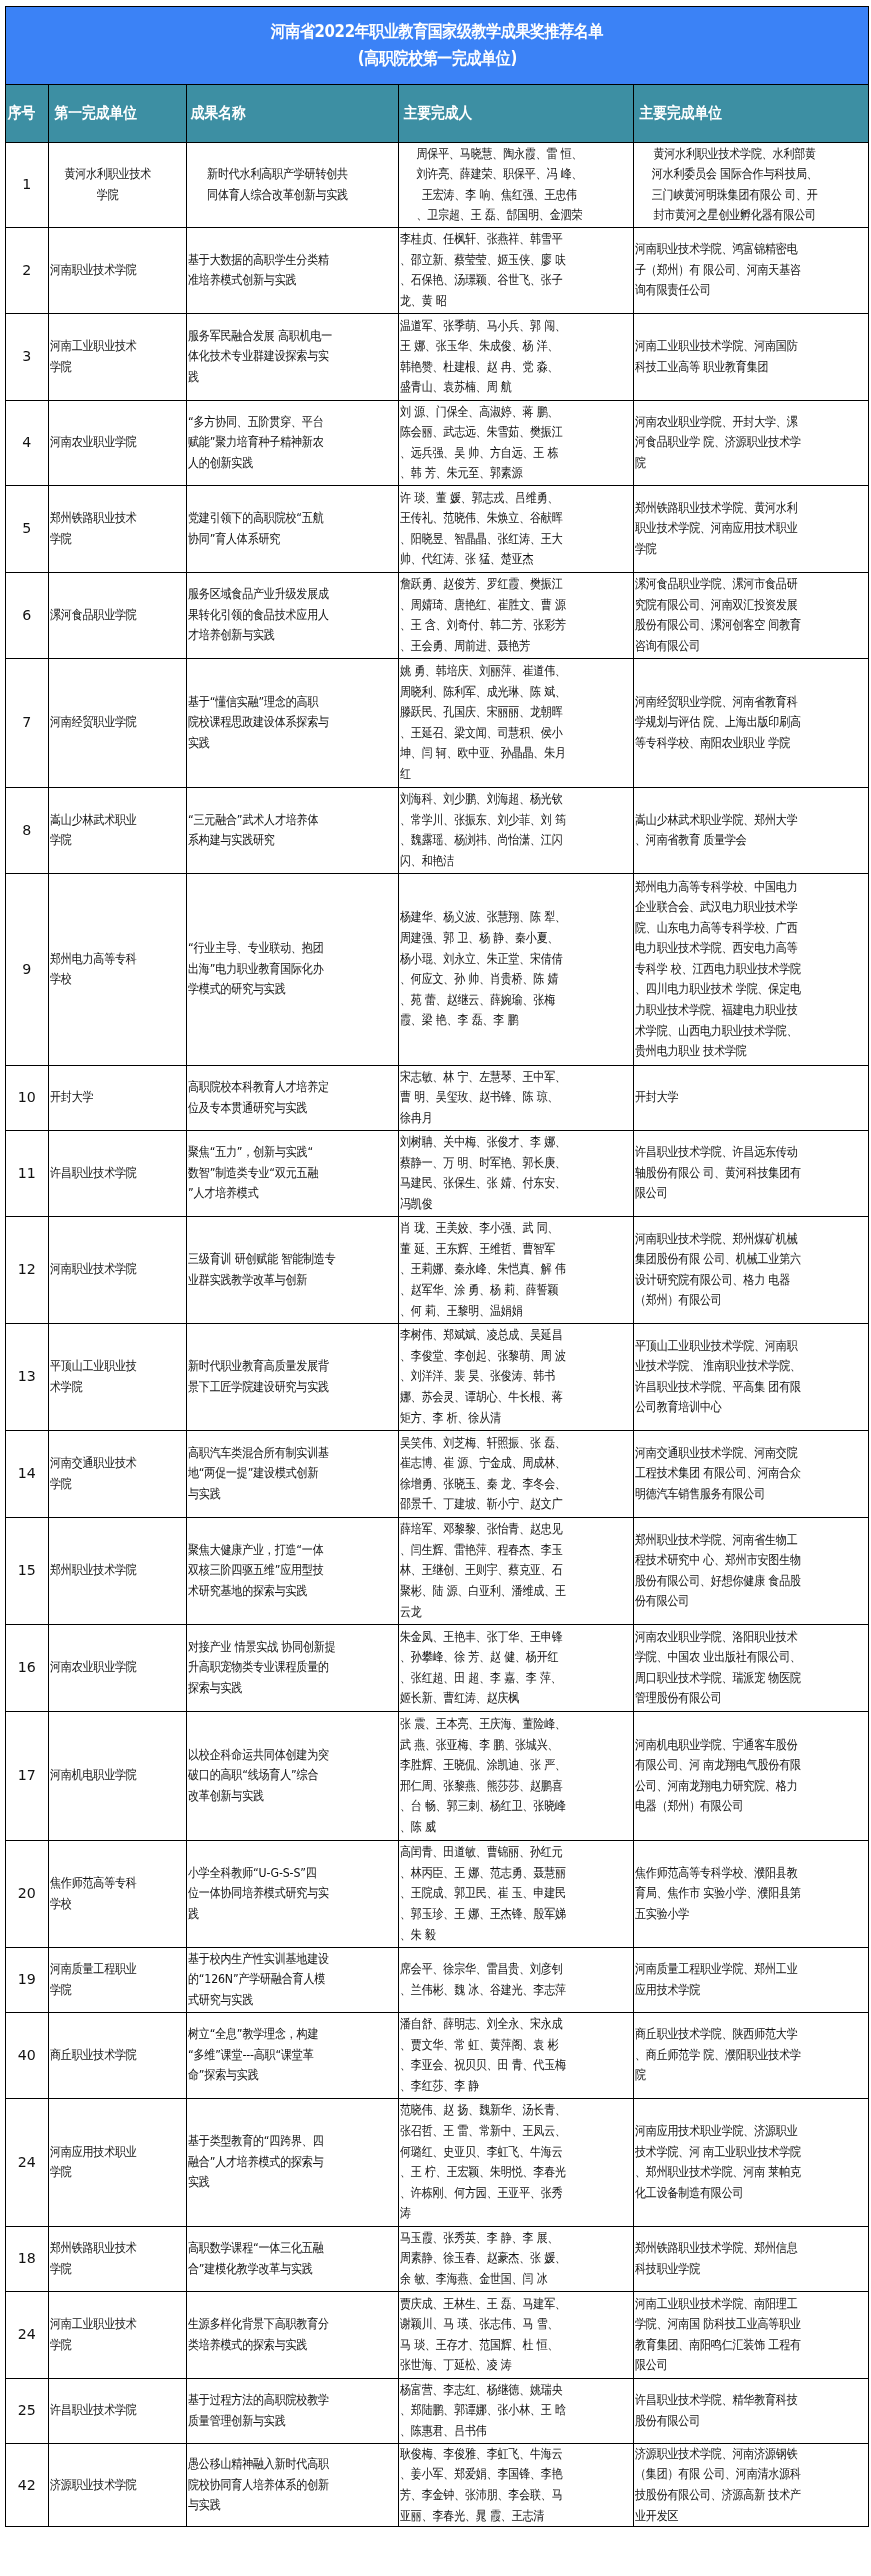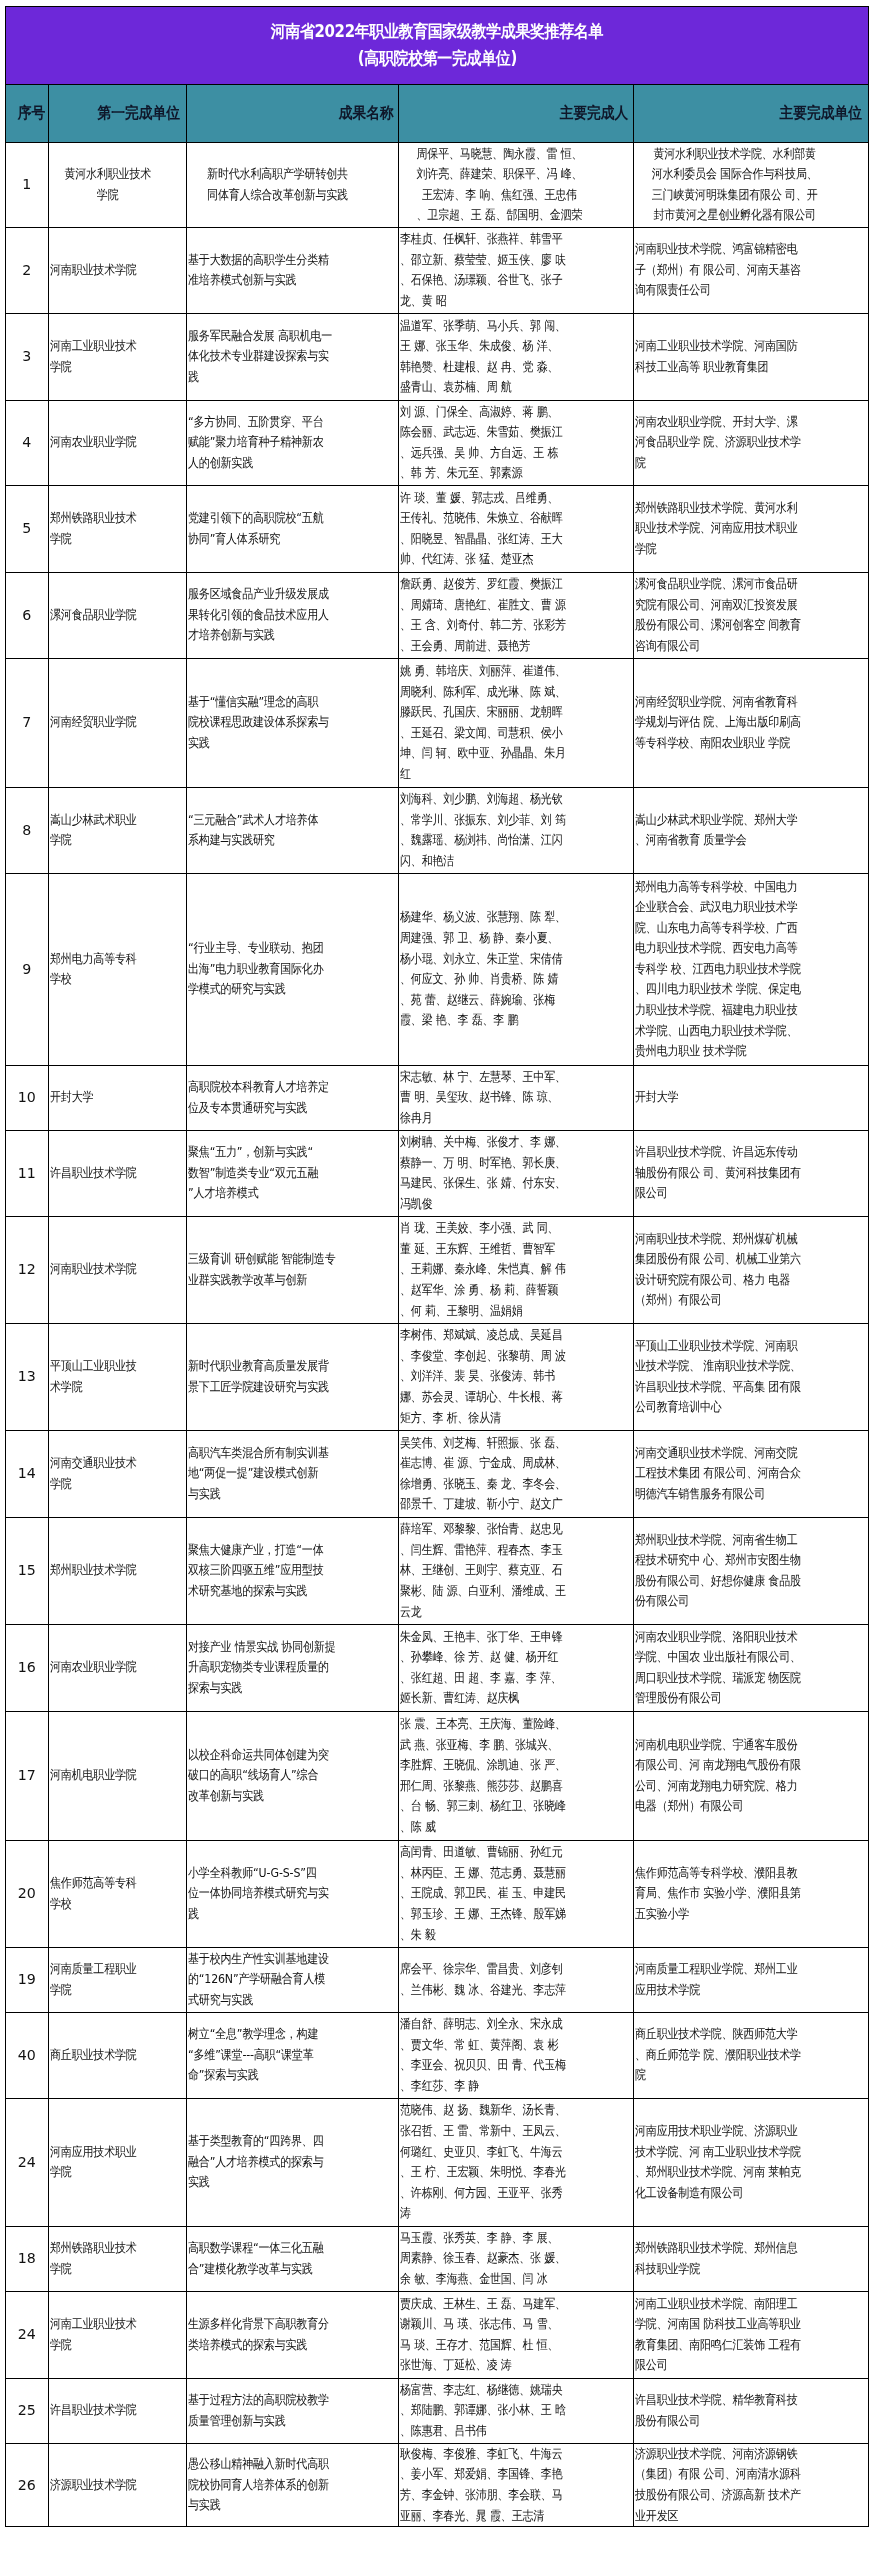--- a/index.html
+++ b/index.html
@@ -1,26 +1,26 @@
 <!DOCTYPE html>
 <html style="font-size:11.4px"><head>
 <meta charset="utf-8">
 <style>
   html, body { margin: 0; padding: 0; background: #ffffff; }
   body { width: 871px; height: 2576px; overflow: hidden; position: relative; font-family: "DejaVu Sans", "Liberation Sans", sans-serif; color: #111; }
   .sheet { position: absolute; left: 5px; top: 5.7px; width: 864px; border: 1.4px solid #000; box-sizing: border-box; }
-  .title-block { height: 78px; background: #6d28d9; color: #fff; display: flex; flex-direction: column; align-items: center; justify-content: center; border-bottom: 1.4px solid #000; box-sizing: border-box; }
+  .title-block { height: 78px; background: #3b82f6; color: #fff; display: flex; flex-direction: column; align-items: center; justify-content: center; border-bottom: 1.4px solid #000; box-sizing: border-box; }
   .title-line { font-weight: bold; font-size: 17px; line-height: 27px; letter-spacing: -0.4px; transform: scaleX(0.88); white-space: nowrap; }
   table { border-collapse: collapse; width: 100%; table-layout: fixed; }
   col.c-no { width: 42px; }
   col.c-unit { width: 138px; }
   col.c-name { width: 212px; }
   col.c-people { width: 235px; }
   col.c-orgs { width: 235px; }
-  th { background: #3d8fa3; color: #0f172a; font-weight: bold; font-size: 15.6px; height: 57px; border: 1.4px solid #000; padding: 0; text-align: right; white-space: nowrap; }
+  th { background: #3d8fa3; color: #ffffff; font-weight: bold; font-size: 15.6px; height: 57px; border: 1.4px solid #000; padding: 0; text-align: left; white-space: nowrap; }
   th .h { display: inline-block; transform: scaleX(0.88); }
   td { border: 1.4px solid #000; padding: 0 1.4px; vertical-align: middle; font-size: 12.8px; line-height: 20.6px; overflow: hidden; }
   td.no { text-align: center; font-size: 14.2px; }
   td .ln { display: block; white-space: nowrap; transform: scaleX(0.86); transform-origin: left center; letter-spacing: -0.2px; }
   tr.first-row td { border-top: none; text-align: center; }
   table tr:first-child th { border-top: none; }
   th:first-child, td:first-child { border-left: none; }
   th:last-child, td:last-child { border-right: none; }
   tr:last-child td { border-bottom: none; }
 </style>
@@ -589,21 +589,21 @@
             <span class="ln">杨富营、李志红、杨继德、姚瑞央</span>
             <span class="ln">、郑陆鹏、郭谭娜、张小林、王 晗</span>
             <span class="ln">、陈惠君、吕书伟</span>
           </td>
           <td>
             <span class="ln">许昌职业技术学院、精华教育科技</span>
             <span class="ln">股份有限公司</span>
           </td>
         </tr>
         <tr style="height: 83px;">
-          <td class="no">26</td>
+          <td class="no">42</td>
           <td>
             <span class="ln">济源职业技术学院</span>
           </td>
           <td>
             <span class="ln">愚公移山精神融入新时代高职</span>
             <span class="ln">院校协同育人培养体系的创新</span>
             <span class="ln">与实践</span>
           </td>
           <td>
             <span class="ln">耿俊梅、李俊雅、李虹飞、牛海云</span>

